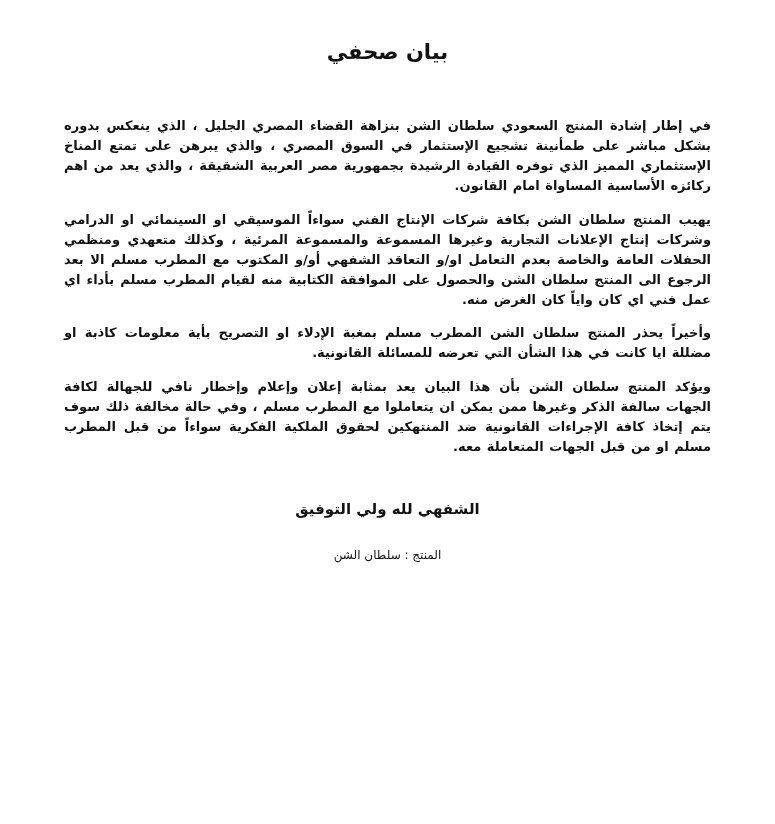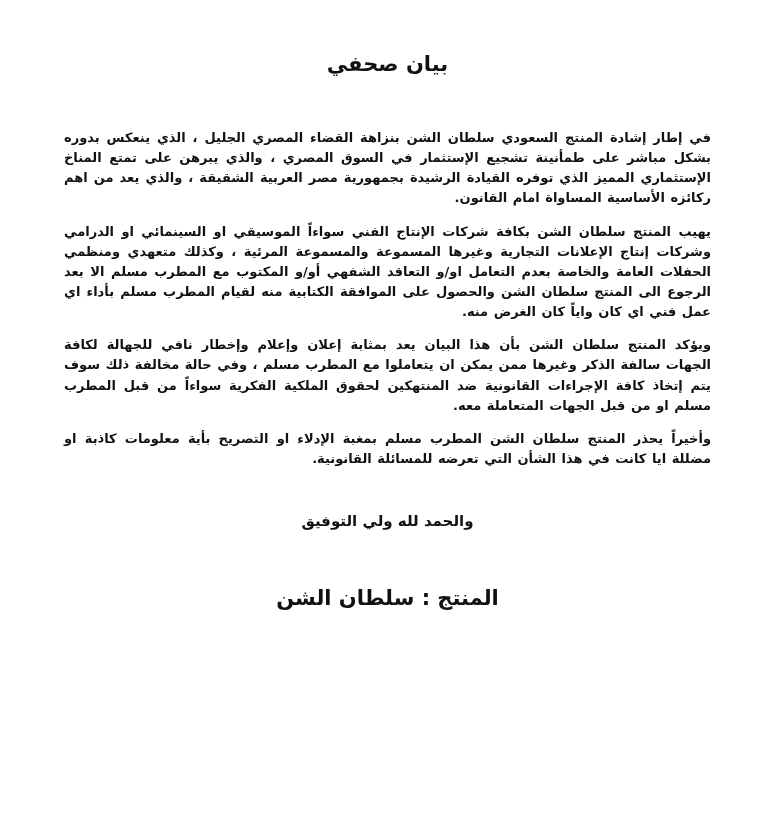--- a/index.html
+++ b/index.html
@@ -10,21 +10,21 @@
     body {
       height: 824px;
       font-family: "DejaVu Sans", sans-serif;
       color: #111111;
       overflow: hidden;
     }
     .page {
       width: 775px;
       height: 688px;
       background: #ffffff;
-      padding: 44px 64px 20px 64px;
+      padding: 32px 64px 20px 64px;
       direction: rtl;
     }
     .doc-title {
       text-align: center;
       font-size: 21px;
       font-weight: 700;
       margin-top: 8px;
       margin-bottom: 52px;
       letter-spacing: 0;
     }
@@ -44,39 +44,39 @@
     }
     .closing .closing-line {
       font-size: 15px;
       font-weight: 700;
       line-height: 1.4;
     }
     .closing .closing-line + .closing-line {
       margin-top: 20px;
     }
     .signature {
-      margin-top: 54px;
+      margin-top: 28px;
       text-align: center;
-      font-size: 21px;
-      font-weight: 700;
+      font-size: 12px;
+      font-weight: 400;
     }
   </style>
 </head>
 <body>
 
 <div class="page">
 
   <h1 class="doc-title">بيان صحفي</h1>
 
   <div class="body-paragraphs">
     <p>في إطار إشادة المنتج السعودي سلطان الشن بنزاهة القضاء المصري الجليل ، الذي ينعكس بدوره بشكل مباشر على طمأنينة تشجيع الإستثمار في السوق المصري ، والذي يبرهن على تمتع المناخ الإستثماري المميز الذي توفره القيادة الرشيدة بجمهورية مصر العربية الشقيقة ، والذي يعد من اهم ركائزه الأساسية المساواة امام القانون.</p>
     <p>يهيب المنتج سلطان الشن بكافة شركات الإنتاج الفني سواءاً الموسيقي او السينمائي او الدرامي وشركات إنتاج الإعلانات التجارية وغيرها المسموعة والمسموعة المرئية ، وكذلك متعهدي ومنظمي الحفلات العامة والخاصة بعدم التعامل او/و التعاقد الشفهي أو/و المكتوب مع المطرب مسلم الا بعد الرجوع الى المنتج سلطان الشن والحصول على الموافقة الكتابية منه لقيام المطرب مسلم بأداء اي عمل فني اي كان واياً كان الغرض منه.</p>
+    <p>وأخيراً يحذر المنتج سلطان الشن المطرب مسلم بمغبة الإدلاء او التصريح بأية معلومات كاذبة او مضللة ايا كانت في هذا الشأن التي تعرضه للمسائلة القانونية.</p>
     <p>ويؤكد المنتج سلطان الشن بأن هذا البيان يعد بمثابة إعلان وإعلام وإخطار نافي للجهالة لكافة الجهات سالفة الذكر وغيرها ممن يمكن ان يتعاملوا مع المطرب مسلم ، وفي حالة مخالفة ذلك سوف يتم إتخاذ كافة الإجراءات القانونية ضد المنتهكين لحقوق الملكية الفكرية سواءاً من قبل المطرب مسلم او من قبل الجهات المتعاملة معه.</p>
-    <p>وأخيراً يحذر المنتج سلطان الشن المطرب مسلم بمغبة الإدلاء او التصريح بأية معلومات كاذبة او مضللة ايا كانت في هذا الشأن التي تعرضه للمسائلة القانونية.</p>
   </div>
 
   <div class="closing">
-    <div class="closing-line">والحمد لله ولي التوفيق</div>
+    <div class="closing-line">الشفهي لله ولي التوفيق</div>
   </div>
 
   <div class="signature">المنتج : سلطان الشن</div>
 
 </div>
 
 </body></html>

